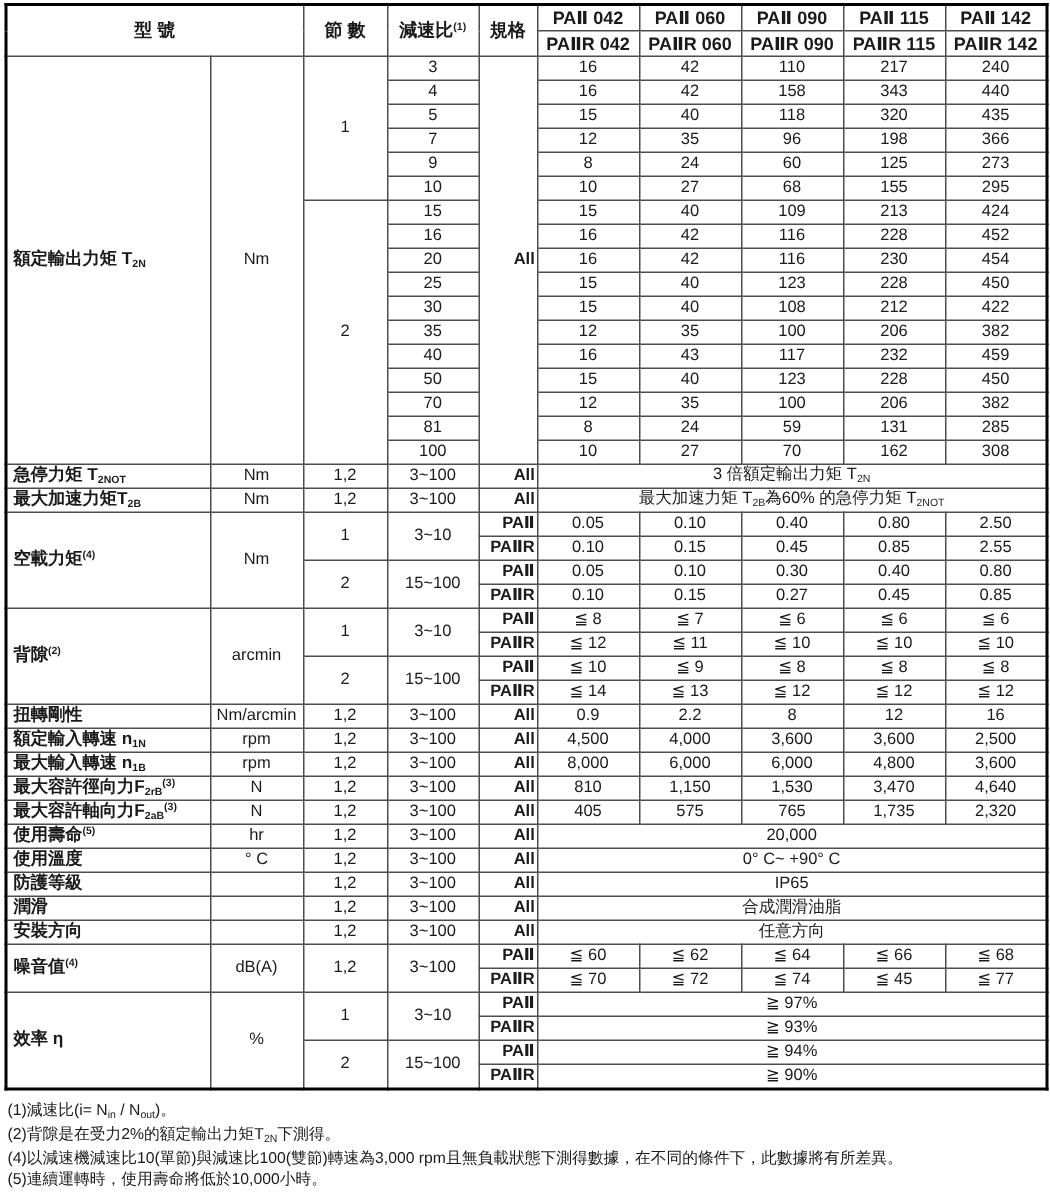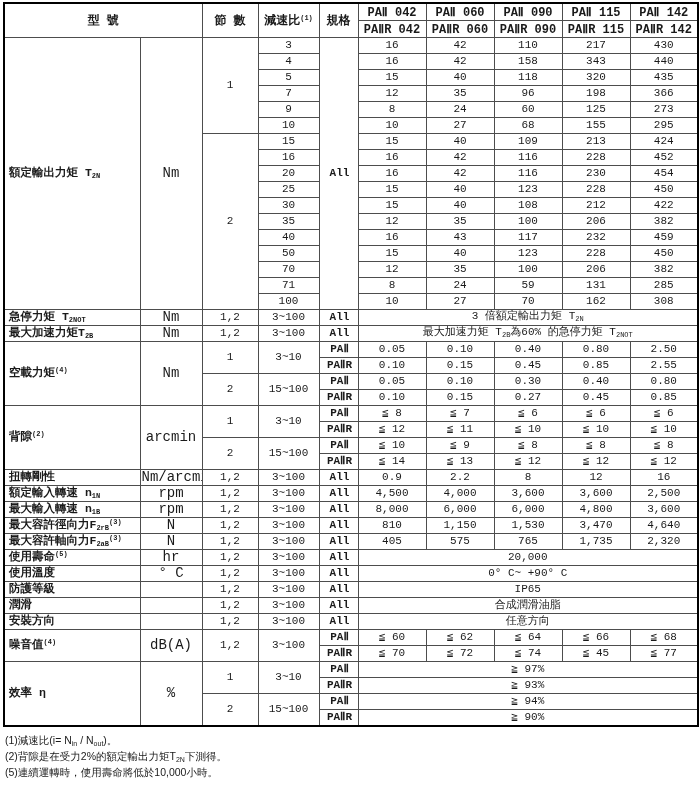--- a/index.html
+++ b/index.html
@@ -1,24 +1,24 @@
 <!DOCTYPE html>
 <html><head>
 <meta charset="utf-8">
 <style>
   html,body{margin:0;padding:0;background:#ffffff;}
   body{width:700px;font-family:"Liberation Sans","DejaVu Sans",sans-serif;color:#1a1a1a;}
   .page{width:700px;height:802px;box-sizing:border-box;padding:2px 3px;background:#fff;}
-  table.spec{border-collapse:collapse;table-layout:fixed;width:694px;border:2px solid #000;font-family:Liberation Mono, monospace;}
+  table.spec{border-collapse:collapse;table-layout:fixed;width:694px;border:2px solid #000;}
   th,td{border:1px solid #4d4d4d;text-align:center;vertical-align:middle;padding:0 1px;overflow:hidden;white-space:nowrap;}
   thead th{height:16px;font-size:12px;font-weight:bold;}
   tbody td{height:15px;font-size:11px;line-height:1.05;}
   td.lbl{text-align:left;font-weight:bold;font-size:11.5px;padding-left:4px;}
-  td.spec-c{font-weight:bold;font-size:11px;text-align:center;padding-left:3px;}
-  td.unit{font-size:14px;}
+  td.spec-c{font-weight:bold;font-size:11px;text-align:right;padding-left:3px;}
+  td.unit{font-size:11px;}
   sub{font-size:7px;vertical-align:-2px;letter-spacing:0;}
   sup{font-size:7px;vertical-align:4px;}
   .footnotes{margin-top:7px;padding-left:2px;font-size:10.5px;line-height:13.2px;}
   .footnotes .fn{white-space:nowrap;}
 </style>
 </head>
 <body>
 
 <div class="page">
   <table class="spec">
@@ -58,21 +58,21 @@
         <tr>
           <td rowspan="17" class="lbl">額定輸出力矩 T<sub>2N</sub></td>
           <td rowspan="17" class="unit">Nm</td>
           <td rowspan="6">1</td>
           <td>3</td>
           <td rowspan="17" class="spec-c">All</td>
           <td>16</td>
           <td>42</td>
           <td>110</td>
           <td>217</td>
-          <td>430</td>
+          <td>240</td>
         </tr>
         <tr>
           <td>4</td>
           <td>16</td>
           <td>42</td>
           <td>158</td>
           <td>343</td>
           <td>440</td>
         </tr>
         <tr>
@@ -174,21 +174,21 @@
         </tr>
         <tr>
           <td>70</td>
           <td>12</td>
           <td>35</td>
           <td>100</td>
           <td>206</td>
           <td>382</td>
         </tr>
         <tr>
-          <td>71</td>
+          <td>81</td>
           <td>8</td>
           <td>24</td>
           <td>59</td>
           <td>131</td>
           <td>285</td>
         </tr>
         <tr>
           <td>100</td>
           <td>10</td>
           <td>27</td>
@@ -428,15 +428,16 @@
         </tr>
         <tr>
           <td class="spec-c">PAⅡR</td>
           <td colspan="5">≧ 90%</td>
         </tr>
       </tbody>
   </table>
   <div class="footnotes" id="footnotes">
       <div class="fn">(1)減速比(i= N<sub>in</sub> / N<sub>out</sub>)。</div>
       <div class="fn">(2)背隙是在受力2%的額定輸出力矩T<sub>2N</sub>下測得。</div>
+      <div class="fn">(4)以減速機減速比10(單節)與減速比100(雙節)轉速為3,000 rpm且無負載狀態下測得數據，在不同的條件下，此數據將有所差異。</div>
       <div class="fn">(5)連續運轉時，使用壽命將低於10,000小時。</div>
     </div>
 </div>
 
 </body></html>

